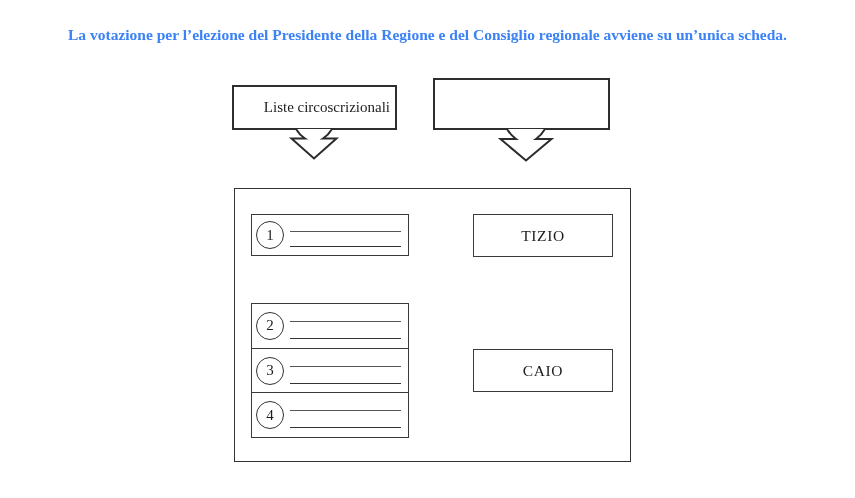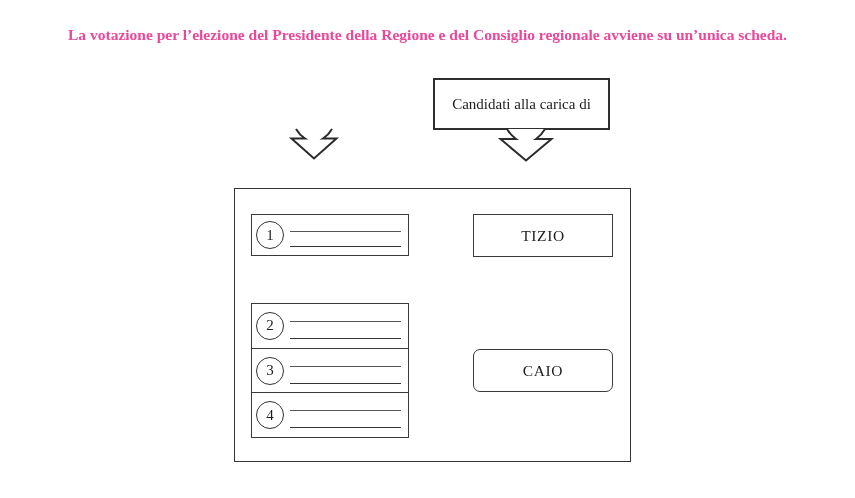--- a/index.html
+++ b/index.html
@@ -18,21 +18,21 @@
   }
   .title {
     position: absolute;
     top: 26px;
     left: 0;
     width: 100%;
     text-align: center;
     font-weight: bold;
     font-size: 15.5px;
     line-height: 17px;
-    color: #ec4899;
+    color: #3b82f6;
   }
   .callout {
     position: absolute;
     border: 2px solid #2e2e2e;
     background: #ffffff;
     font-size: 15px;
     color: #1c1c1c;
     box-sizing: border-box;
   }
   .callout-left {
@@ -137,32 +137,34 @@
     display: flex;
     align-items: center;
     justify-content: center;
     font-size: 15.5px;
     letter-spacing: 0.6px;
     color: #1c1c1c;
     box-sizing: border-box;
     font-family: Liberation Serif, serif;
   }
   .candidate-tizio { top: 25px; }
-  .candidate-caio { top: 160px; border-radius: 7px; }
+  .candidate-caio { top: 160px; }
 </style>
 </head>
 <body>
 
 <div class="page">
 
   <div class="title">La votazione per l’elezione del Presidente della Regione e del Consiglio regionale avviene su un’unica scheda.</div>
 
+  <div class="callout callout-left">
+    <span>Liste circoscrizionali</span>
+  </div>
 
   <div class="callout callout-right">
-    <span>Candidati alla carica di</span>
   </div>
 
   <svg class="arrow arrow-left" width="70" height="32" viewBox="0 0 70 32" xmlns="http://www.w3.org/2000/svg">
     <path d="M17,1 Q20.5,7 26,10.5 L12.5,10.5 L35,30.5 L57.5,10.5 L44,10.5 Q49.5,7 53,1" fill="#ffffff" stroke="#2b2b2b" stroke-width="2" stroke-linejoin="miter"></path>
   </svg>
 
   <svg class="arrow arrow-right" width="76" height="34" viewBox="0 0 76 34" xmlns="http://www.w3.org/2000/svg">
     <path d="M19,1 Q22.5,7 28,11 L12.5,11 L38,32.5 L63.5,11 L48,11 Q53.5,7 57,1" fill="#ffffff" stroke="#2b2b2b" stroke-width="2" stroke-linejoin="miter"></path>
   </svg>
 

